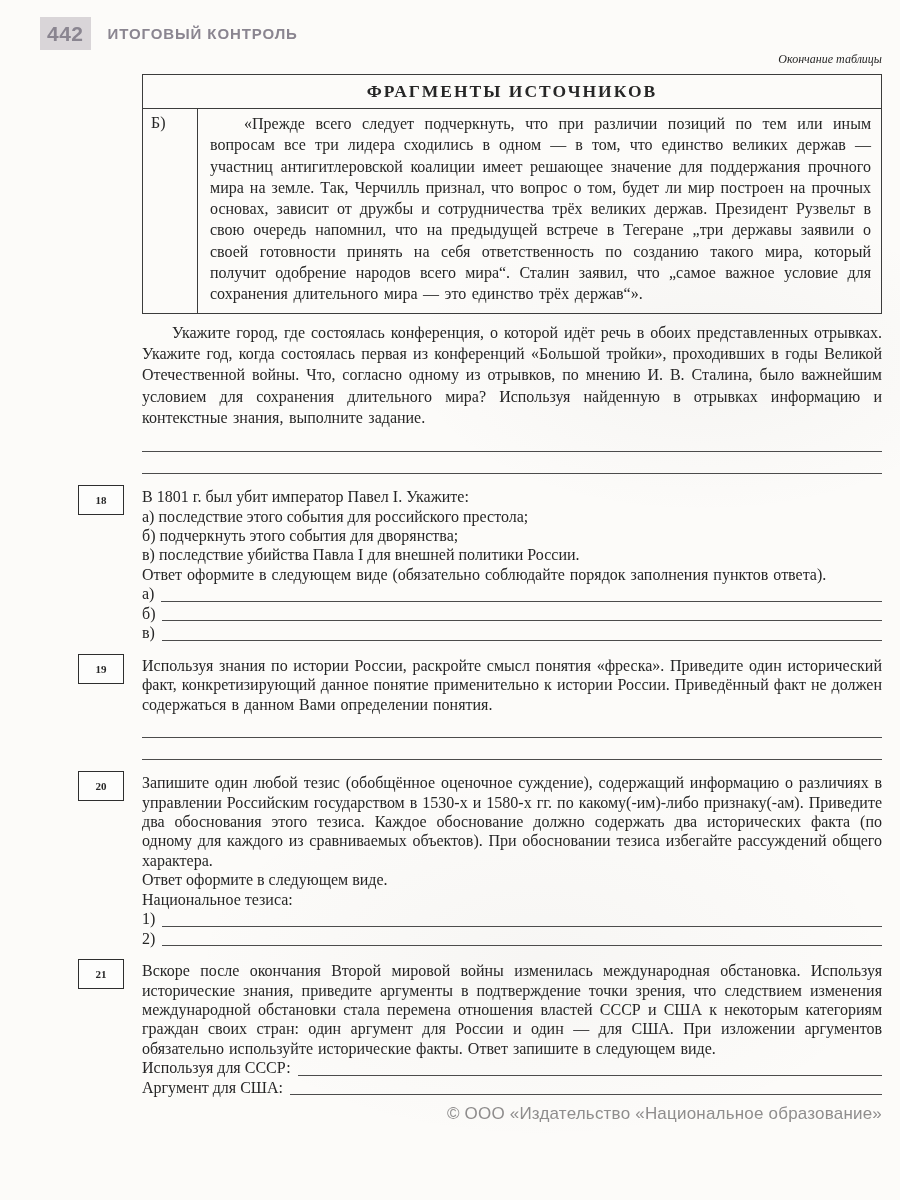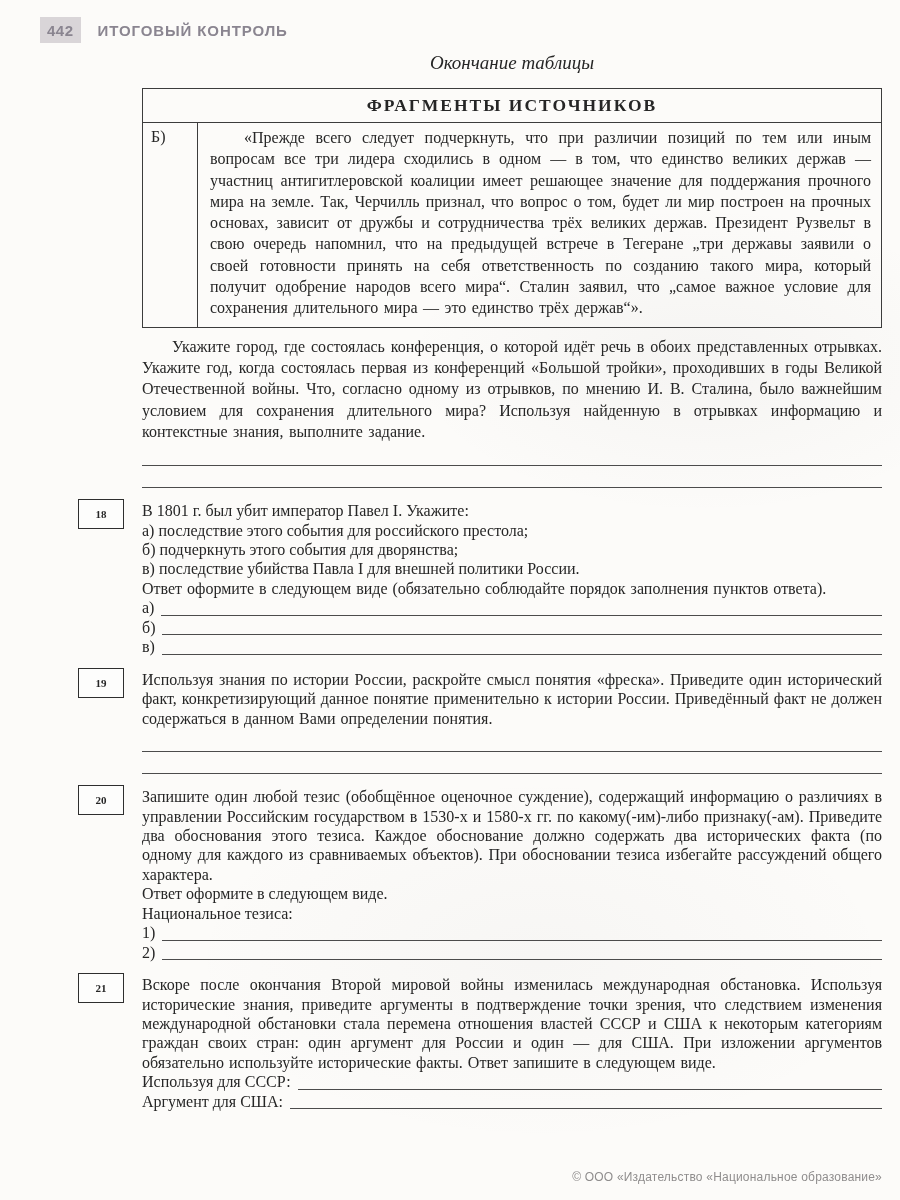--- a/index.html
+++ b/index.html
@@ -16,30 +16,30 @@
     pointer-events:none;
   }
   
   .header {
     position:absolute; top:17px; left:40px;
     display:flex; align-items:center; gap:17px;
     font-family:"Liberation Sans", sans-serif;
   }
   .page-chip {
     background:#d9d5d8; color:#8a8590; font-weight:bold;
-    font-size:15px; padding:5px 7px 4px 7px; letter-spacing:0.5px;
+    font-size:21px; padding:5px 7px 4px 7px; letter-spacing:0.5px;
   }
   .section-title {
     color:#8a8590; font-weight:bold; font-size:15px; letter-spacing:0.9px;
   }
   
   .content { position:absolute; left:142px; top:52px; width:740px; }
   .table-caption {
-    text-align:center; font-style:italic; font-size:19px;
-    margin:0 0 14px 0;
+    text-align:right; font-style:italic; font-size:12px;
+    margin:0 0 7px 0;
   }
   table.sources { width:100%; border-collapse:collapse; }
   table.sources, table.sources th, table.sources td { border:1.4px solid #3c3c3c; }
   table.sources th {
     font-size:17.5px; font-weight:bold; letter-spacing:2px;
     text-align:center; padding:6px 4px;
   }
   td.src-label {
     width:42px; vertical-align:top; text-align:left;
     font-size:16px; padding:5px 4px 4px 8px;
@@ -72,23 +72,23 @@
   .field-row {
     display:flex; align-items:flex-end;
     font-size:16px; line-height:19.6px; height:19.6px;
   }
   .field-row .rule {
     flex:1; border-bottom:1.4px solid #4c4c4c;
     margin-left:7px; margin-bottom:2px;
   }
   
   .footer {
-    position:absolute; top:1170px; right:18px;
+    position:absolute; top:1104px; right:18px;
     font-family:"Liberation Sans", sans-serif;
-    font-size:12px; color:#8f8d8d; letter-spacing:0.2px;
+    font-size:17px; color:#8f8d8d; letter-spacing:0.2px;
   }
 </style>
 </head>
 <body>
 
 <div class="page">
 
   <div class="header">
     <span class="page-chip">442</span>
     <span class="section-title">ИТОГОВЫЙ КОНТРОЛЬ</span>

